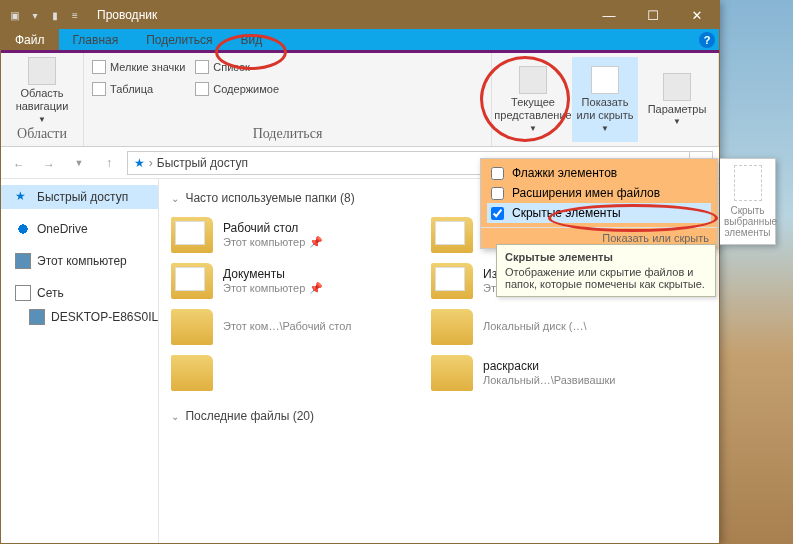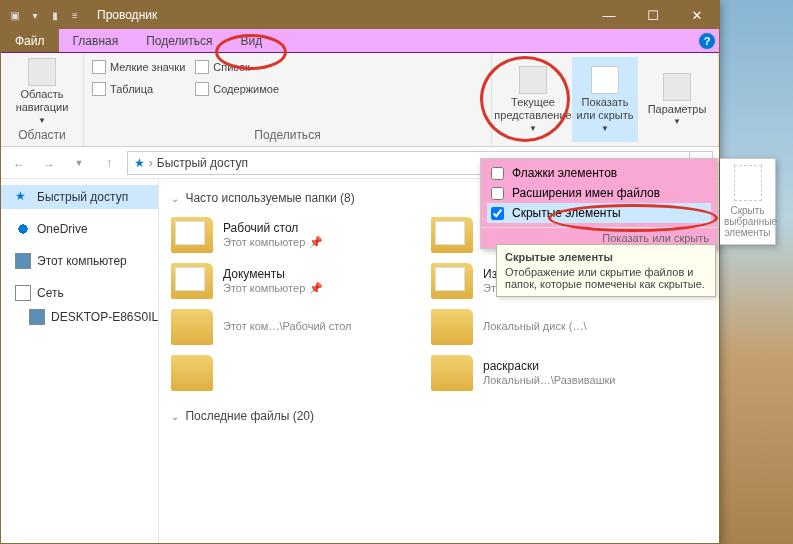--- a/index.html
+++ b/index.html
@@ -4,28 +4,28 @@
 <style>
 * { box-sizing: border-box; font-family: "Segoe UI", Tahoma, sans-serif; }
 body { margin: 0; background: linear-gradient(to bottom, #87b5d4 0%, #b8d4e0 40%, #c4a070 65%, #a88050 100%); width: 793px; height: 544px; overflow: hidden; position: relative; }
 .window { position: absolute; left: 0; top: 0; width: 720px; height: 544px; background: #fff; box-shadow: 2px 2px 8px rgba(0,0,0,0.3); border: 1px solid #8b6b3a; }
 .titlebar { height: 28px; background: #8b6b3a; display: flex; align-items: center; color: #fff; font-size: 12px; }
 .titlebar .qat { display: flex; gap: 4px; padding: 0 6px; align-items: center; }
 .qat-icon { width: 16px; height: 16px; display: flex; align-items: center; justify-content: center; color: #ddd; font-size: 10px; }
 .titlebar .title { margin-left: 8px; }
 .titlebar .controls { margin-left: auto; display: flex; }
 .titlebar .ctrl { width: 44px; height: 28px; display: flex; align-items: center; justify-content: center; color: #fff; font-size: 13px; }
-.ribbon-tabs { height: 24px; display: flex; align-items: stretch; border-bottom: 1px solid #701a75; background: #f0abfc; font-size: 12px; }
+.ribbon-tabs { height: 24px; display: flex; align-items: stretch; border-bottom: 3px solid #701a75; background: #0ea5e9; font-size: 12px; }
 .ribbon-tabs .file { background: #8b6b3a; color: #fff; padding: 0 14px; display: flex; align-items: center; }
 .ribbon-tabs .tab { padding: 0 14px; display: flex; align-items: center; color: #444; position: relative; }
 .ribbon-tabs .help { margin-left: auto; width: 24px; display: flex; align-items: center; justify-content: center; }
 .help-circle { width: 16px; height: 16px; border-radius: 50%; background: #0078d7; color: #fff; display: flex; align-items: center; justify-content: center; font-size: 11px; font-weight: bold; }
 .ribbon { height: 94px; background: #f5f5f5; border-bottom: 1px solid #d0d0d0; display: flex; font-size: 11px; color: #444; }
 .rgroup { border-right: 1px solid #e0e0e0; padding: 4px 8px; display: flex; flex-direction: column; }
-.rgroup-label { text-align: center; font-size: 12px; color: #666; margin-top: auto; padding-top: 2px; }
+.rgroup-label { text-align: center; font-size: 14px; color: #666; margin-top: auto; padding-top: 2px; font-family: Liberation Serif, serif; }
 .rgroup-body { display: flex; gap: 6px; flex: 1; }
 .big-btn { width: 66px; display: flex; flex-direction: column; align-items: center; justify-content: center; text-align: center; line-height: 1.15; gap: 2px; }
 .big-btn .icn { width: 28px; height: 28px; background: #e8e8e8; border: 1px solid #ccc; }
 .layout-grid { display: grid; grid-template-columns: auto auto; grid-auto-rows: 20px; gap: 2px 10px; align-content: start; }
 .layout-item { display: flex; align-items: center; gap: 4px; white-space: nowrap; }
 .layout-item .li-icn { width: 14px; height: 14px; border: 1px solid #aaa; background: #fff; }
 .chev { font-size: 8px; }
 .highlight-ring { position: absolute; border: 3px solid #d9352a; border-radius: 50%; pointer-events: none; z-index: 100; }
 .ring-vid { left: 215px; top: 34px; width: 72px; height: 36px; }
 .ring-show { left: 480px; top: 56px; width: 90px; height: 86px; }
@@ -48,21 +48,21 @@
 .section-head { display: flex; align-items: center; gap: 6px; color: #444; margin: 4px 0 10px; }
 .section-head .chv { color: #888; font-size: 10px; }
 .folders { display: grid; grid-template-columns: repeat(2, 240px); gap: 10px 20px; margin-top: 12px; }
 .folder { display: flex; align-items: center; gap: 10px; }
 .folder .ficn { width: 42px; height: 36px; background: linear-gradient(#f0d070, #e0b040); border-radius: 2px 6px 2px 2px; position: relative; flex-shrink: 0; }
 .folder .ficn.open::before { content: ""; position: absolute; left: 4px; top: 4px; width: 28px; height: 22px; background: #fff; border: 1px solid #ddd; }
 .folder .ftxts { line-height: 1.25; }
 .folder .fname { color: #222; }
 .folder .fsub { color: #888; font-size: 11px; }
 .folder .pin { color: #aaa; font-size: 11px; margin-left: 4px; }
-.dropdown { position: absolute; left: 480px; top: 158px; width: 238px; background: #f9a8d4; border: 1px solid #c8c8c8; box-shadow: 2px 2px 6px rgba(0,0,0,0.25); font-size: 12px; z-index: 50; }
+.dropdown { position: absolute; left: 480px; top: 158px; width: 238px; background: #fdba74; border: 1px solid #c8c8c8; box-shadow: 2px 2px 6px rgba(0,0,0,0.25); font-size: 12px; z-index: 50; }
 .dd-items { padding: 4px 6px; }
 .dd-item { display: flex; align-items: center; gap: 8px; padding: 3px 4px; }
 .dd-item input { margin: 0; }
 .dd-ftr { border-top: 1px solid #e0e0e0; text-align: right; padding: 4px 8px; color: #666; font-size: 11px; }
 .dd-big { position: absolute; left: 720px; top: 158px; width: 56px; background: #fff; border: 1px solid #c8c8c8; border-left: none; box-shadow: 2px 2px 6px rgba(0,0,0,0.25); padding: 6px 4px; text-align: center; font-size: 10px; color: #888; line-height: 1.1; z-index: 50; }
 .dd-big .dicn { width: 28px; height: 36px; margin: 0 auto 4px; border: 1px dashed #ccc; }
 .tooltip { position: absolute; left: 496px; top: 244px; width: 220px; background: #fffff0; border: 1px solid #b8b8a0; padding: 6px 8px; font-size: 11px; color: #444; z-index: 60; box-shadow: 2px 2px 4px rgba(0,0,0,0.15); }
 .tooltip .tt-title { font-weight: 600; margin-bottom: 3px; }
 </style>
 </head>

